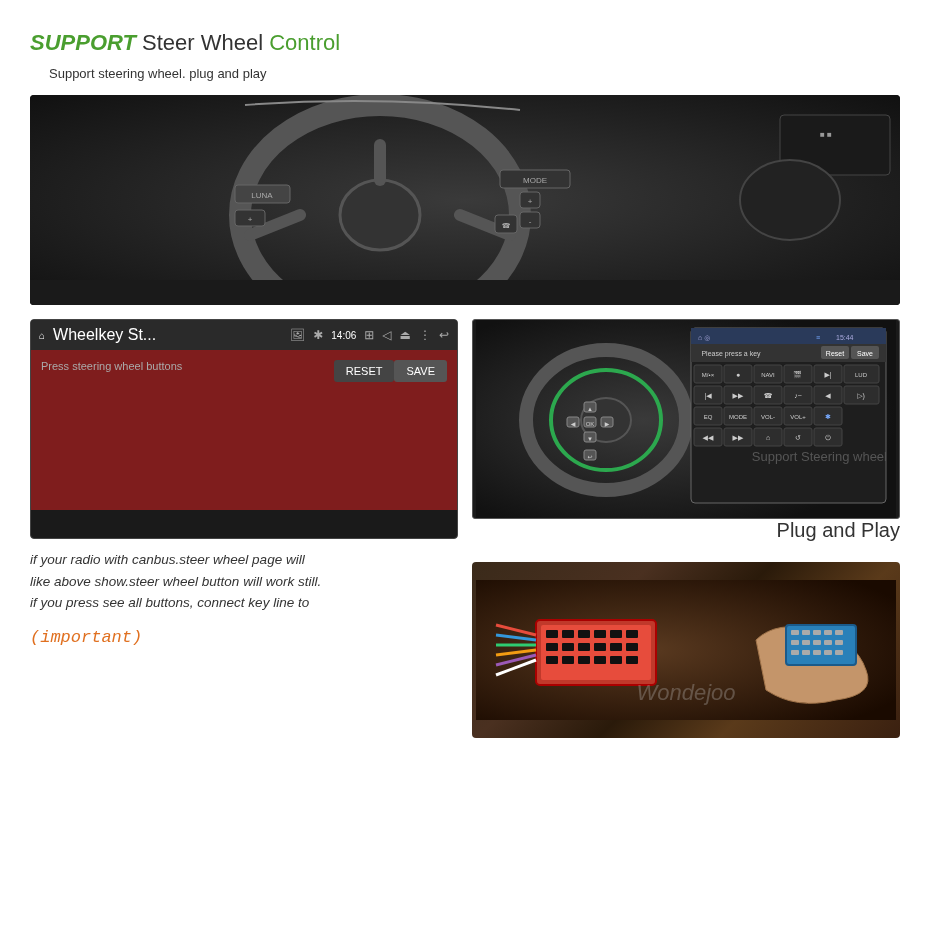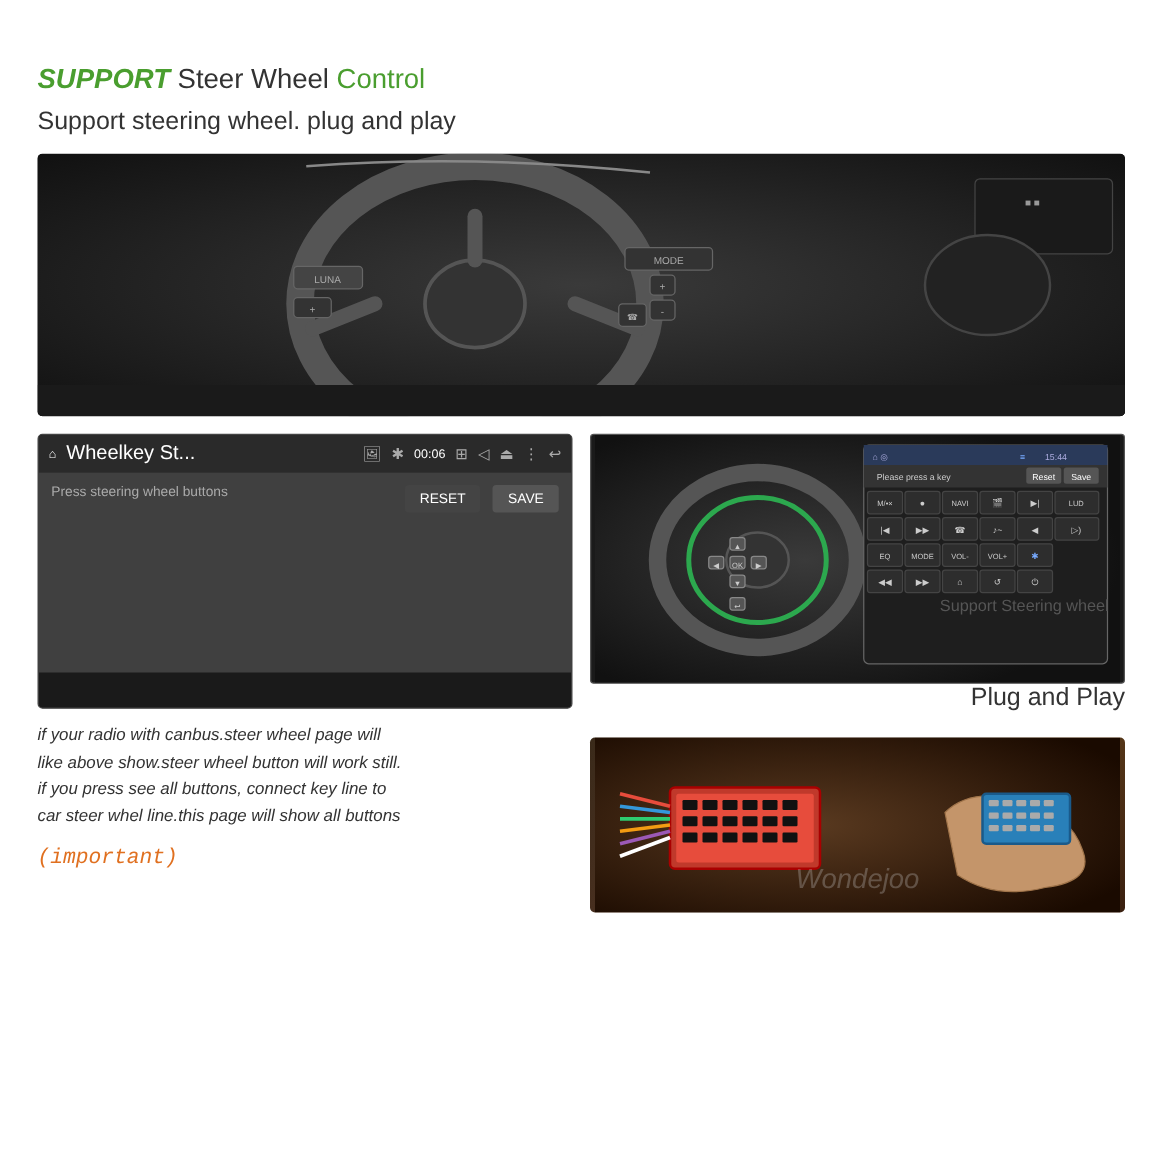--- a/index.html
+++ b/index.html
@@ -21,41 +21,41 @@
     }
 
     
     .title-section {
       margin-bottom: 10px;
     }
     .title-line {
       font-size: 22px;
       font-weight: normal;
       color: #333;
-      margin-top: 20px;
     }
     .title-support {
       font-weight: 900;
       color: #4a9e2f;
       font-style: italic;
     }
     .title-steer {
       font-weight: 400;
       color: #333;
     }
     .title-control {
       font-weight: 400;
       color: #4a9e2f;
     }
 
     .subtitle {
-      font-size: 20px;
+      font-size: 13px;
       color: #333;
       margin-bottom: 14px;
       font-weight: normal;
+      margin-left: 19px;
     }
 
     
     .steering-image {
       width: 100%;
       height: 210px;
       background: linear-gradient(135deg, #2a2a2a 0%, #3a3a3a 20%, #1a1a1a 40%, #2d2d2d 60%, #1e1e1e 80%, #2a2a2a 100%);
       border-radius: 4px;
       margin-bottom: 14px;
       position: relative;
@@ -106,26 +106,25 @@
       font-size: 10px;
     }
 
     .app-bar-title {
       color: #fff;
       font-size: 16px;
       flex: 1;
     }
 
     .android-content {
-      background: #404040;
+      background: #7f1d1d;
       flex: 1;
       display: flex;
       align-items: flex-start;
       padding: 10px;
-      gap: 10px;
       height: 160px;
     }
 
     .press-text {
       color: #aaa;
       font-size: 11px;
       flex: 1;
     }
 
     .btn-reset {
@@ -181,21 +180,21 @@
     .plug-play-label {
       font-size: 20px;
       color: #333;
       font-weight: 500;
       text-align: right;
       padding-bottom: 20px;
     }
 
     
     .wire-image {
-      height: 140px;
+      height: 176px;
       background: linear-gradient(135deg, #3a2a1a 0%, #4a3020 30%, #2a1a0a 50%, #5a3a1a 70%, #3a2010 100%);
       border-radius: 4px;
       position: relative;
       overflow: hidden;
       display: flex;
       align-items: center;
       justify-content: center;
     }
 
     .toolbar-icon {
@@ -268,40 +267,39 @@
 
     <div class="left-panel">
 
       <div class="android-ui">
 
         <div class="android-status-bar">
           <span>⌂</span>
           <span class="app-bar-title">Wheelkey St...</span>
           <span class="toolbar-icon">🖼</span>
           <span class="toolbar-icon">✱</span>
-          <span>00:06</span>
+          <span>14:06</span>
           <span class="toolbar-icon">⊞</span>
           <span class="toolbar-icon">◁</span>
           <span class="toolbar-icon">⏏</span>
           <span class="toolbar-icon">⋮</span>
           <span class="toolbar-icon">↩</span>
         </div>
 
         <div class="android-content">
           <span class="press-text">Press steering wheel buttons</span>
           <button class="btn-reset">RESET</button>
           <button class="btn-save">SAVE</button>
         </div>
       </div>
 
       <div class="desc-text">
         <div>if your radio with canbus.steer wheel page will</div>
         <div>like above show.steer wheel button will work still.</div>
         <div>if you press see all buttons, connect key line to</div>
-        <div>car steer whel line.this page will show all buttons</div>
       </div>
 
       <div class="important-text">(important)</div>
     </div>
 
     <div class="right-panel">
 
       <div class="stereo-screenshot">
         <svg width="100%" height="200" viewBox="0 0 420 200">
           <defs>

